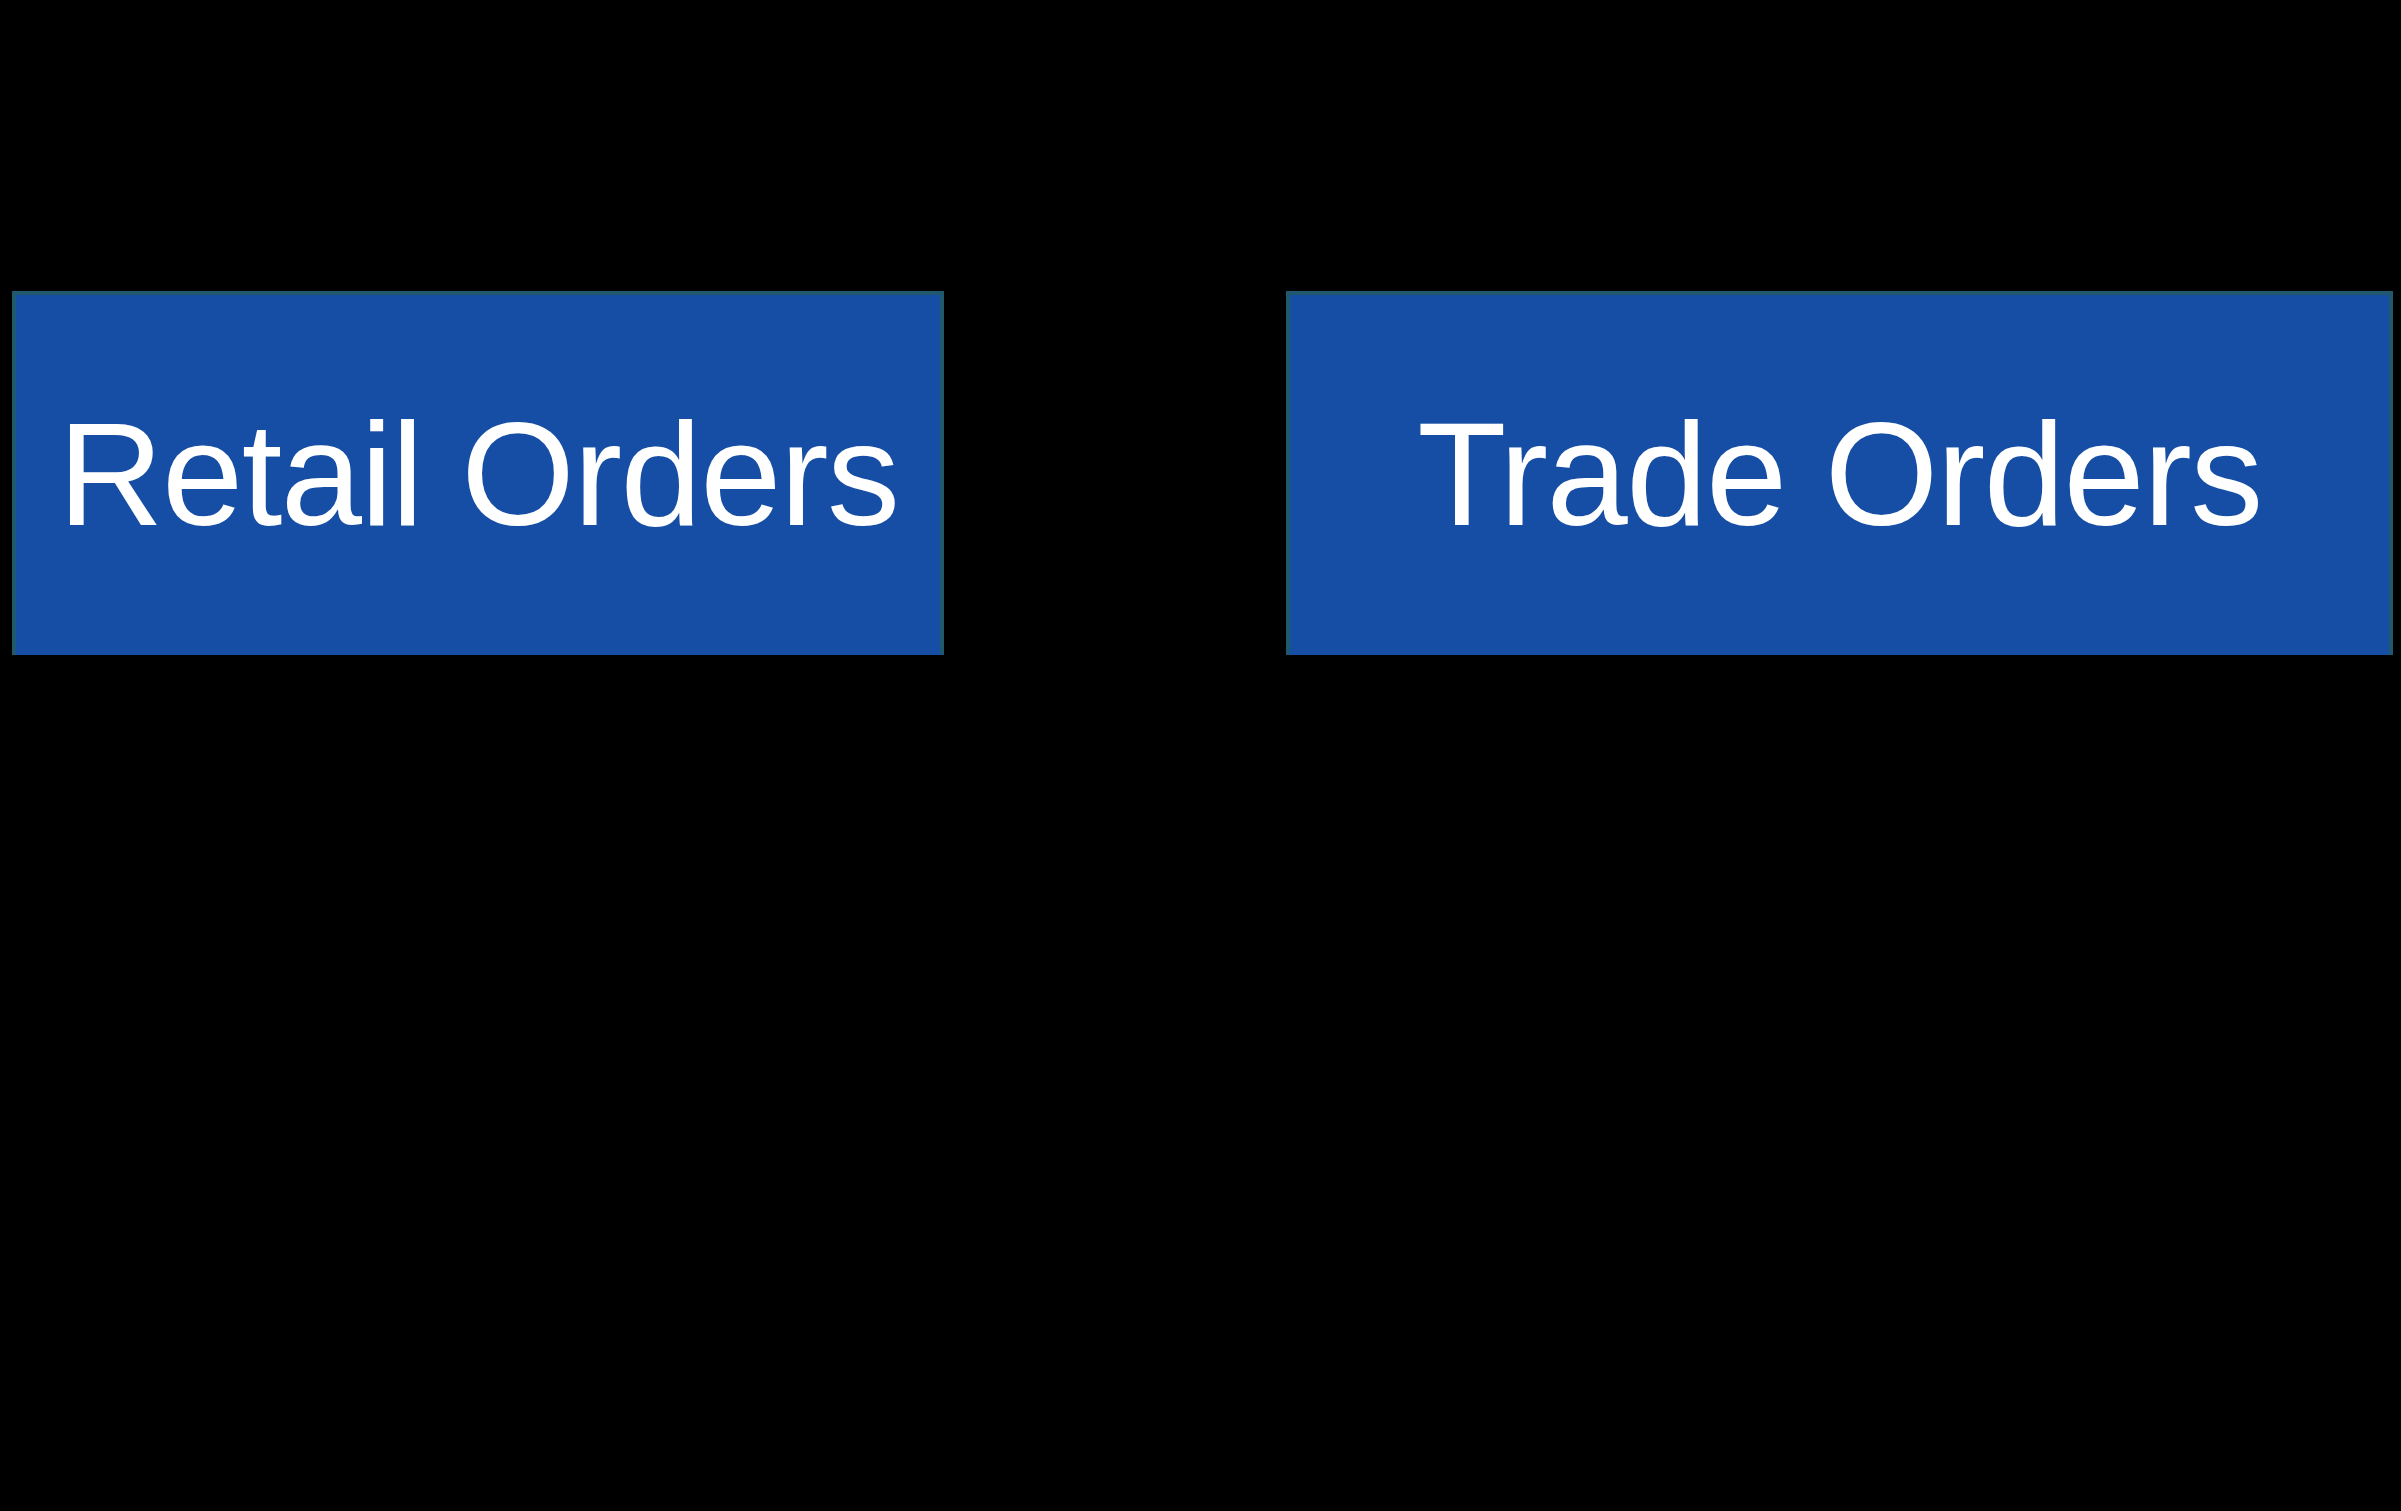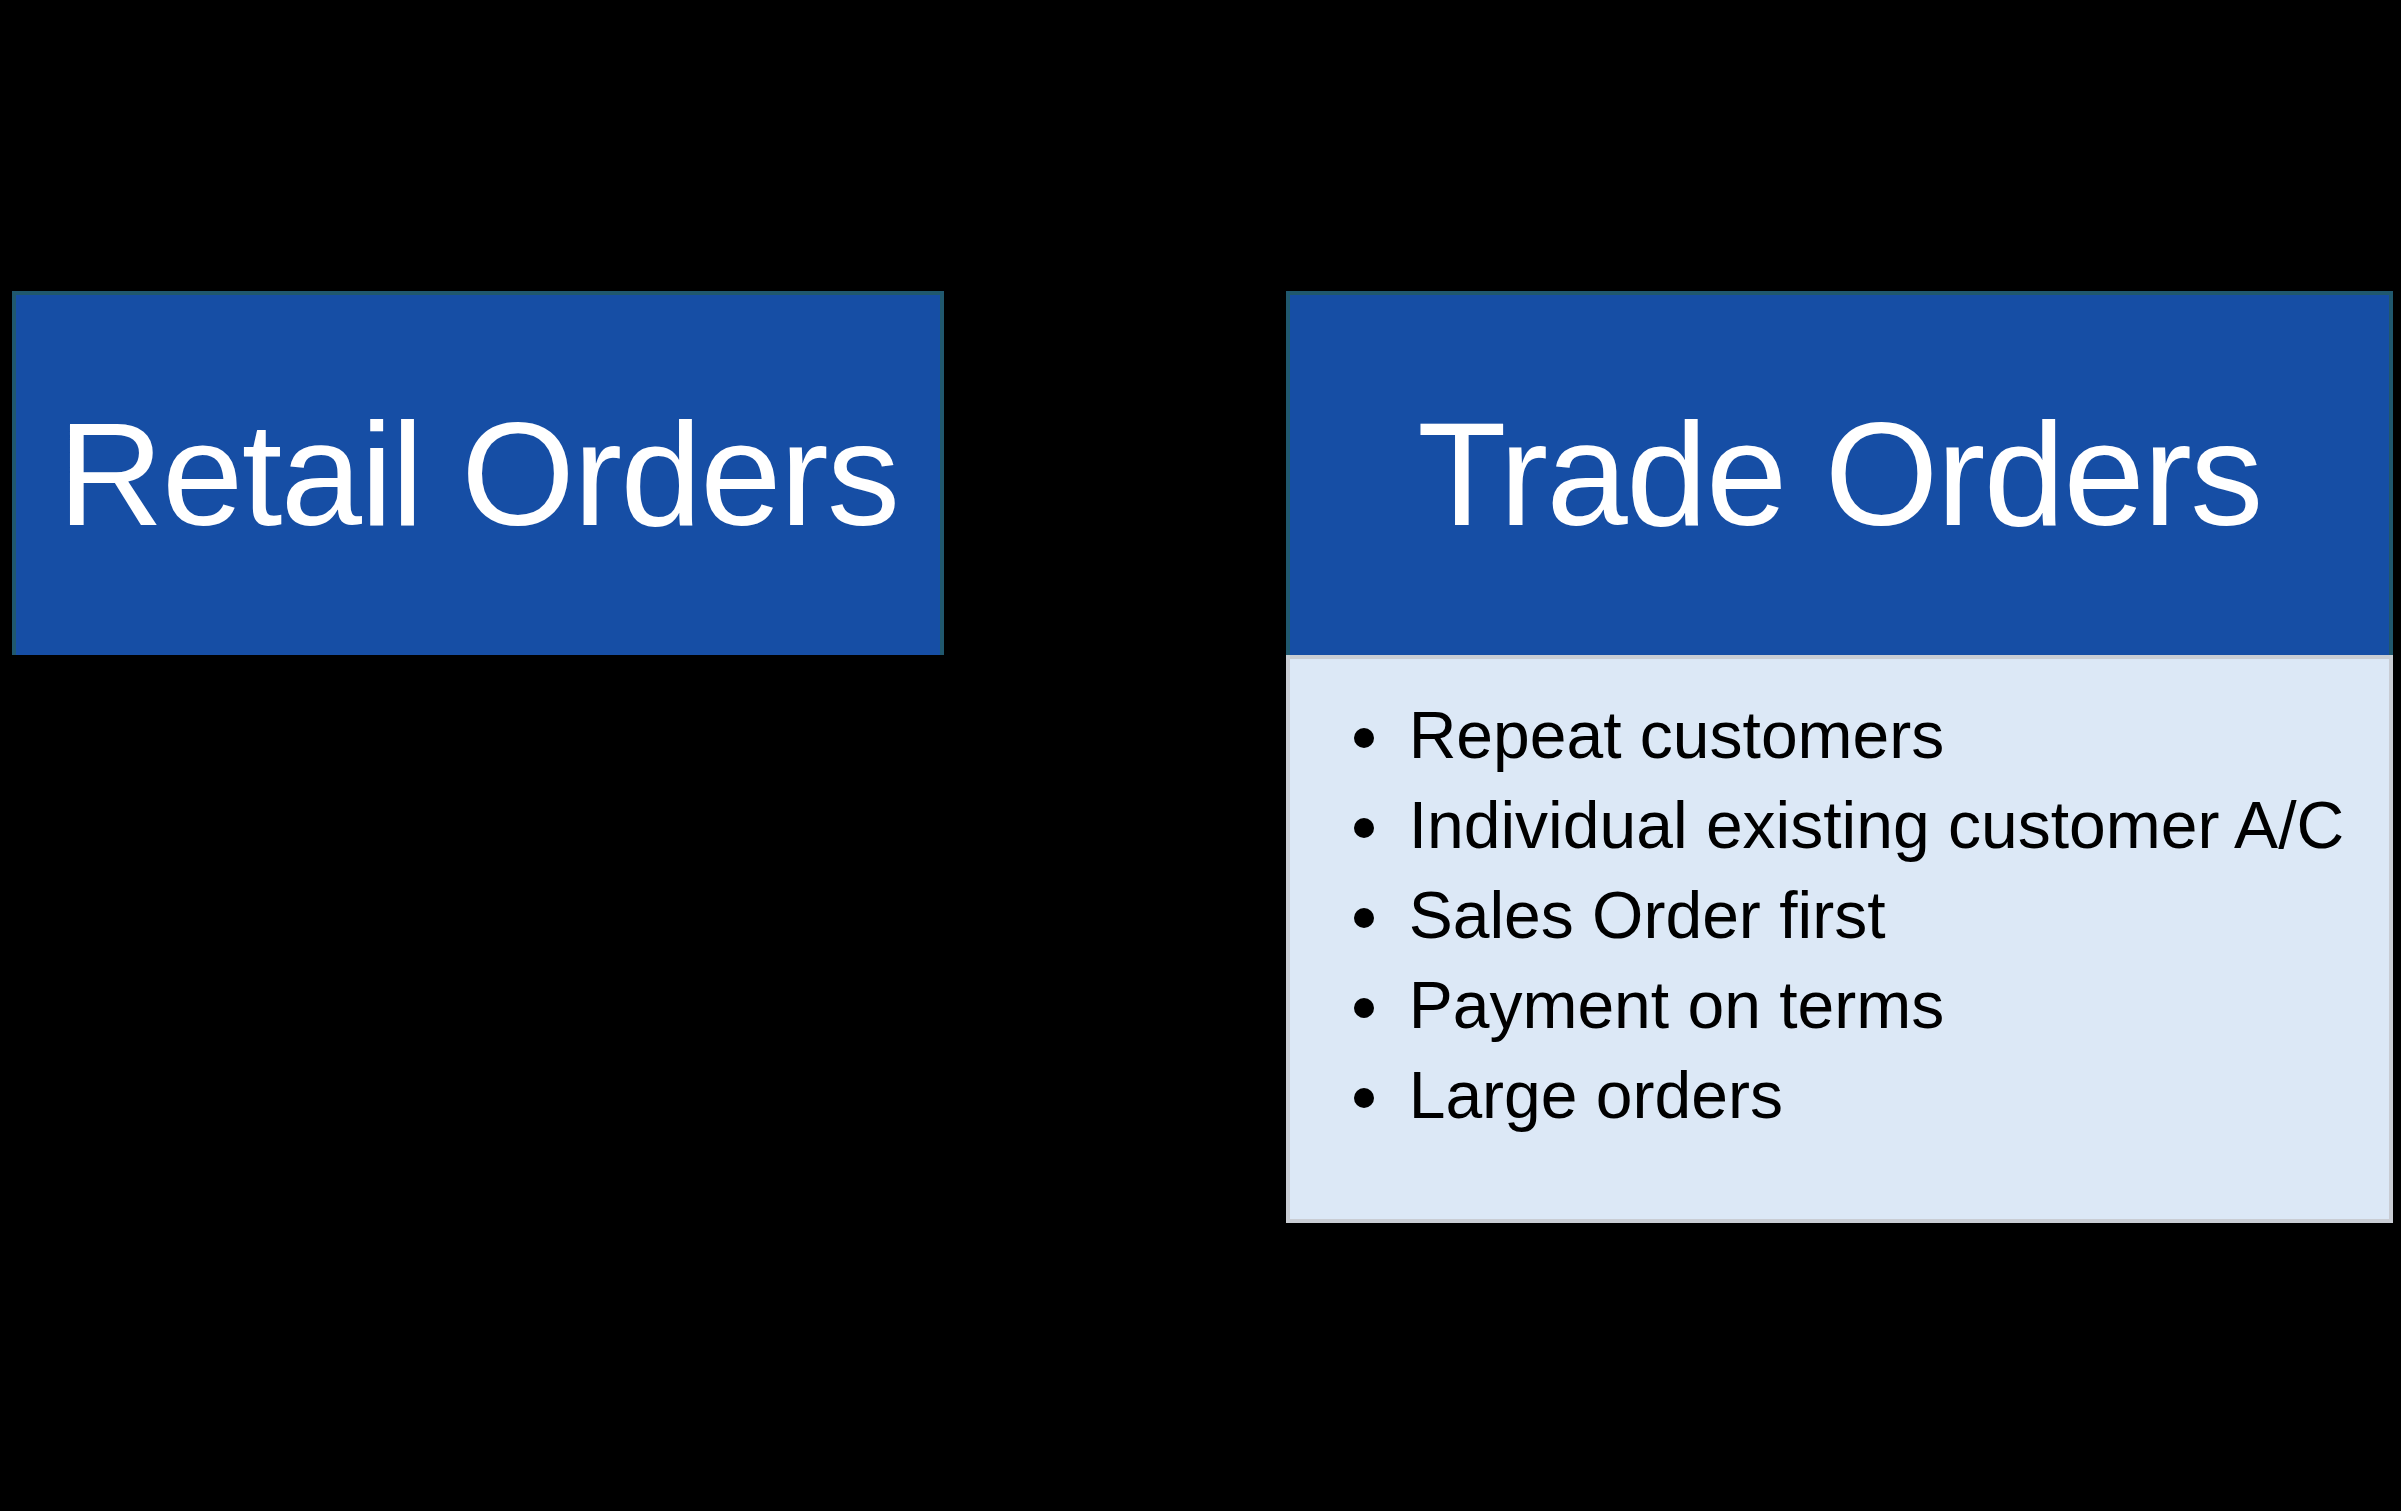--- a/index.html
+++ b/index.html
@@ -80,25 +80,16 @@
   <section class="card retail">
     <header class="card-header">
       <h1 class="card-title">Retail Orders</h1>
     </header>
   </section>
 
   <section class="card trade">
     <header class="card-header">
       <h1 class="card-title">Trade Orders</h1>
     </header>
-    <div class="card-body">
-      <ul class="bullet-list">
-          <li>Repeat customers</li>
-          <li>Individual existing customer A/C</li>
-          <li>Sales Order first</li>
-          <li>Payment on terms</li>
-          <li>Large orders</li>
-        </ul>
-    </div>
   </section>
 
 </div>
 
 
 </body></html>

